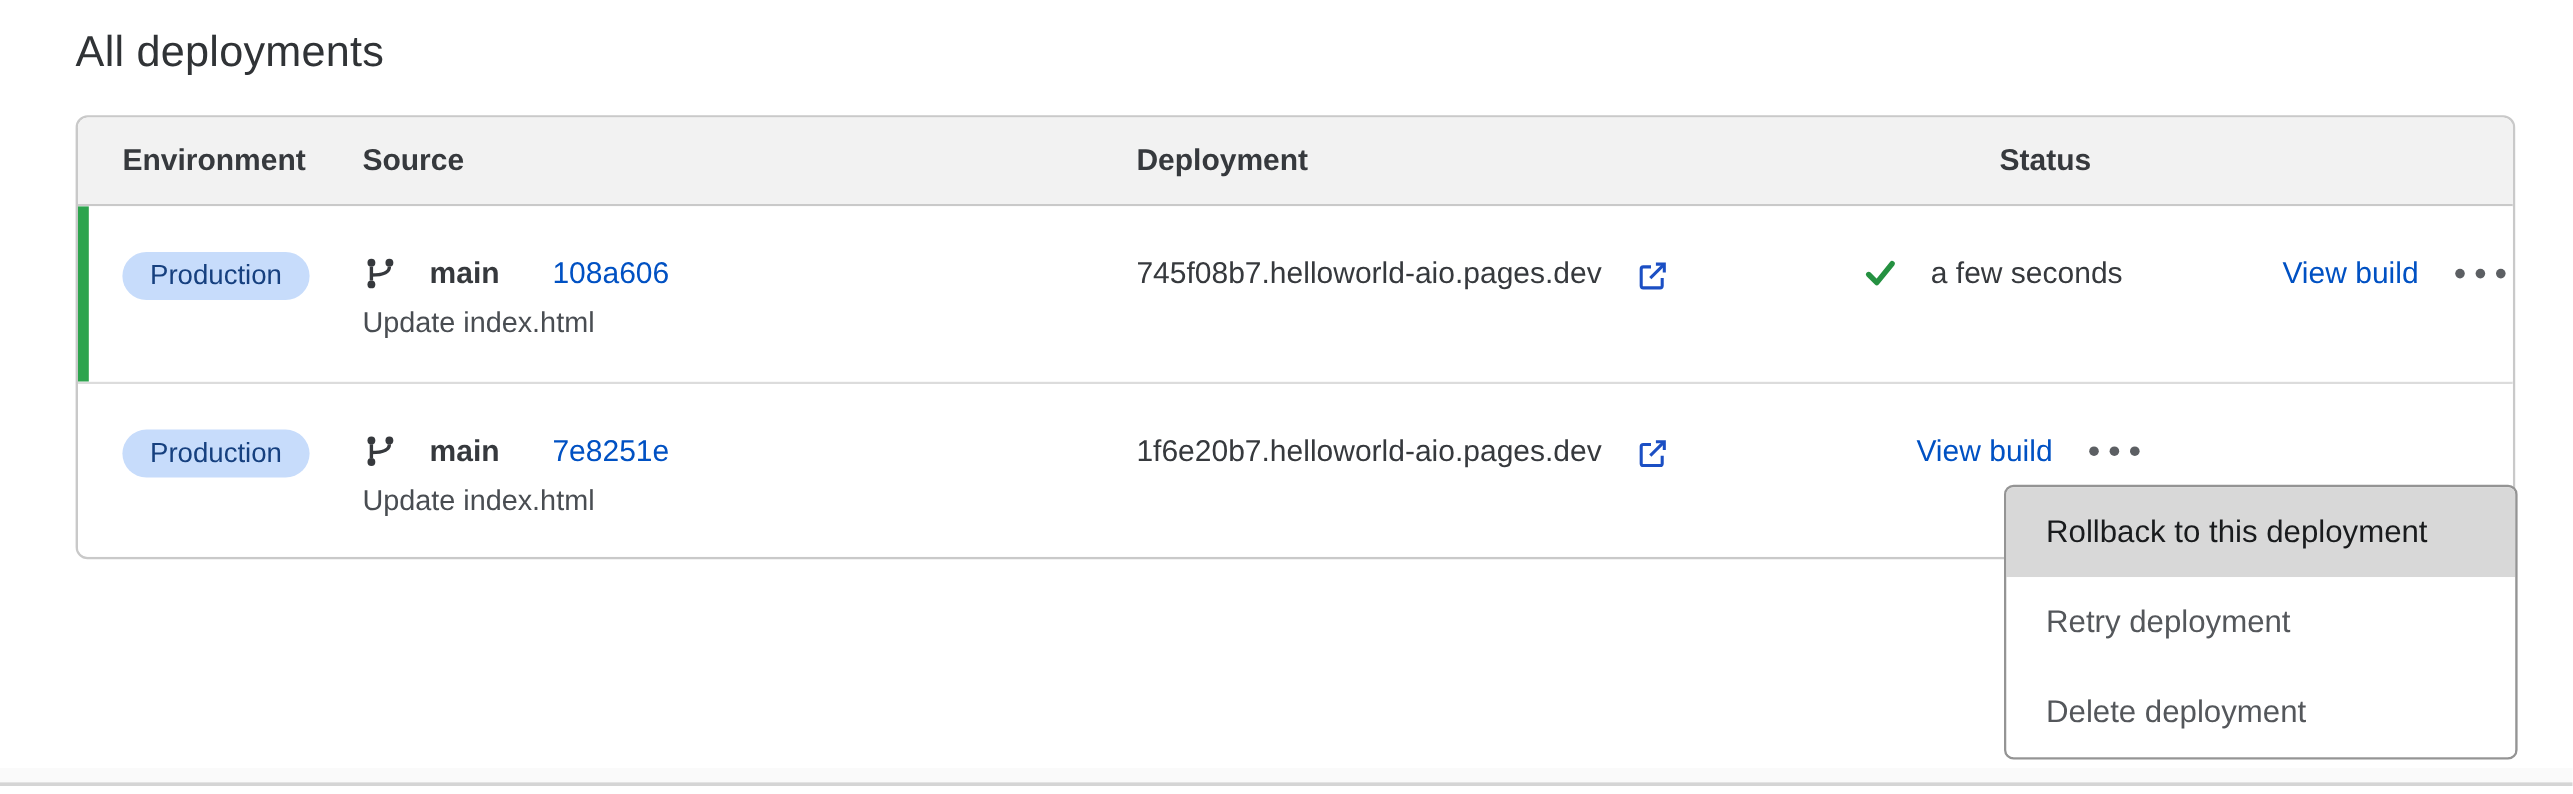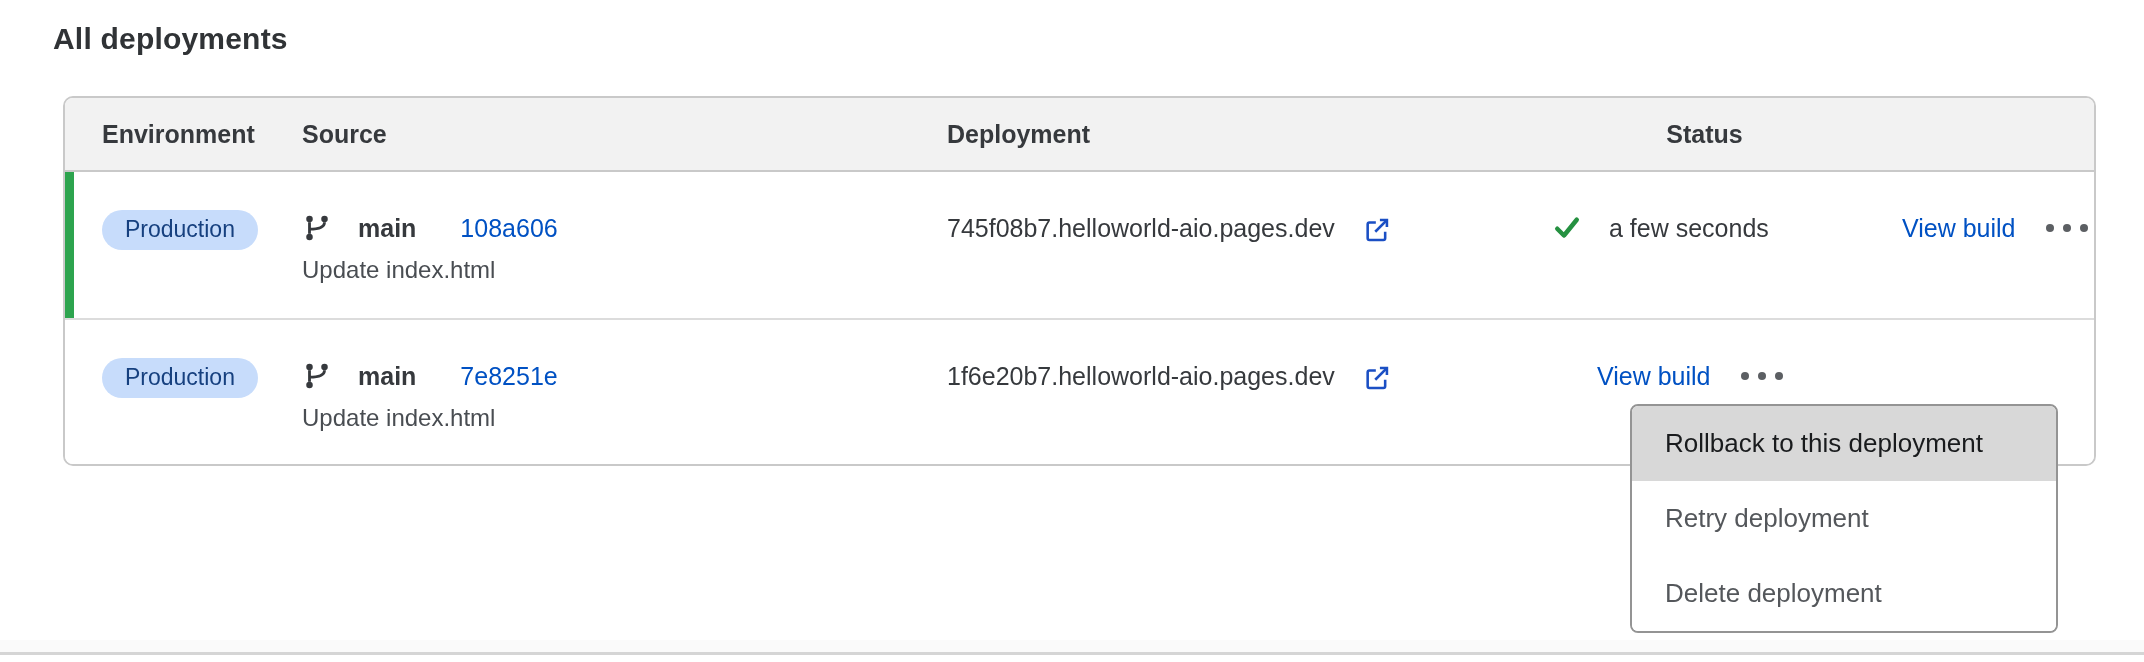--- a/index.html
+++ b/index.html
@@ -1,20 +1,20 @@
 <!DOCTYPE html>
 <html><head>
 <meta charset="utf-8">
 <style>
   * { margin:0; padding:0; box-sizing:border-box; }
   html,body { background:#fff; }
   body { font-family:"Liberation Sans","DejaVu Sans",sans-serif; color:#36393d; }
   .screen { position:relative; width:2144px; height:662px; overflow:hidden; background:#fff; }
 
-  .page-title { position:absolute; left:53px; top:22px; font-size:30px; font-weight:700; color:#303336; letter-spacing:.2px; }
+  .page-title { position:absolute; left:63px; top:22px; font-size:36px; font-weight:400; color:#303336; letter-spacing:.2px; }
 
   .deploy-table { position:absolute; left:63px; top:96px; width:2033px; border:2px solid #c9c9c9; border-radius:10px; background:#fff; }
 
   .t-header { display:flex; align-items:center; height:74px; background:#f2f2f2; border-bottom:2px solid #c9c9c9; border-radius:8px 8px 0 0; padding-left:37px; font-size:25px; font-weight:700; color:#36393d; }
   .t-row { position:relative; display:flex; height:146px; padding:38px 0 0 37px; background:#fff; }
   .t-row + .t-row { border-top:2px solid #dcdcdc; }
   .t-row:last-child { border-radius:0 0 8px 8px; }
 
   .active-bar { position:absolute; left:0; top:0; bottom:0; width:9px; background:#2da44e; }
 
@@ -37,21 +37,21 @@
   .ext-icon { width:28px; height:28px; position:relative; top:2px; cursor:pointer; }
 
   .check-icon { width:30px; height:30px; margin-right:15px; flex:0 0 auto; }
   .status-text { font-size:25px; color:#36393d; white-space:nowrap; }
 
   .view-build { font-size:25px; color:#0051c3; text-decoration:none; cursor:pointer; white-space:nowrap;margin-left:45px; }
 
   .ellipsis-btn { display:flex; align-items:center; gap:9px; height:36px; cursor:pointer; padding:0 4px; }
   .ellipsis-btn .dot { width:8px; height:8px; border-radius:50%; background:#5c5f63; }
 
-  .context-menu { position:absolute; left:1630px; top:404px; width:428px; background:#fff; border:2px solid #949494; border-radius:8px; overflow:hidden; z-index:10; }
+  .context-menu { position:absolute; left:1670px; top:404px; width:428px; background:#fff; border:2px solid #949494; border-radius:8px; overflow:hidden; z-index:10; }
   .menu-item { height:75px; display:flex; align-items:center; padding-left:33px; font-size:26px; color:#54575b; background:#fff; cursor:pointer; }
   .menu-item.highlighted { background:#d8d8d8; color:#191b1d; }
 
   .page-footer { position:absolute; left:0; top:640px; width:2144px; height:15px; background:#fafafa; border-bottom:3px solid #d5d5d5; }
 </style>
 </head>
 <body>
 
 <div class="screen">
 

